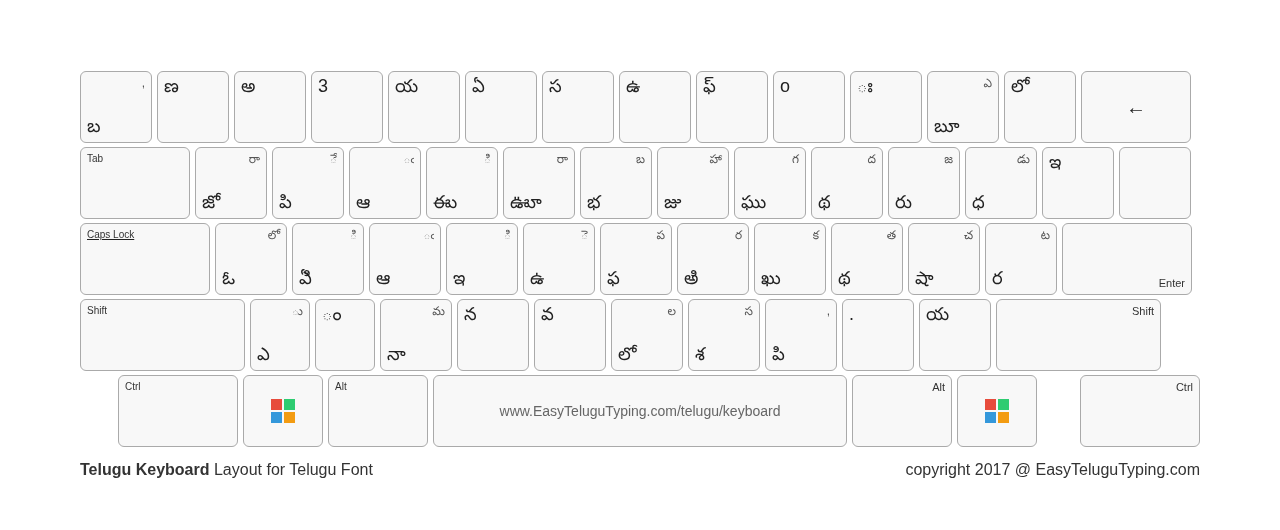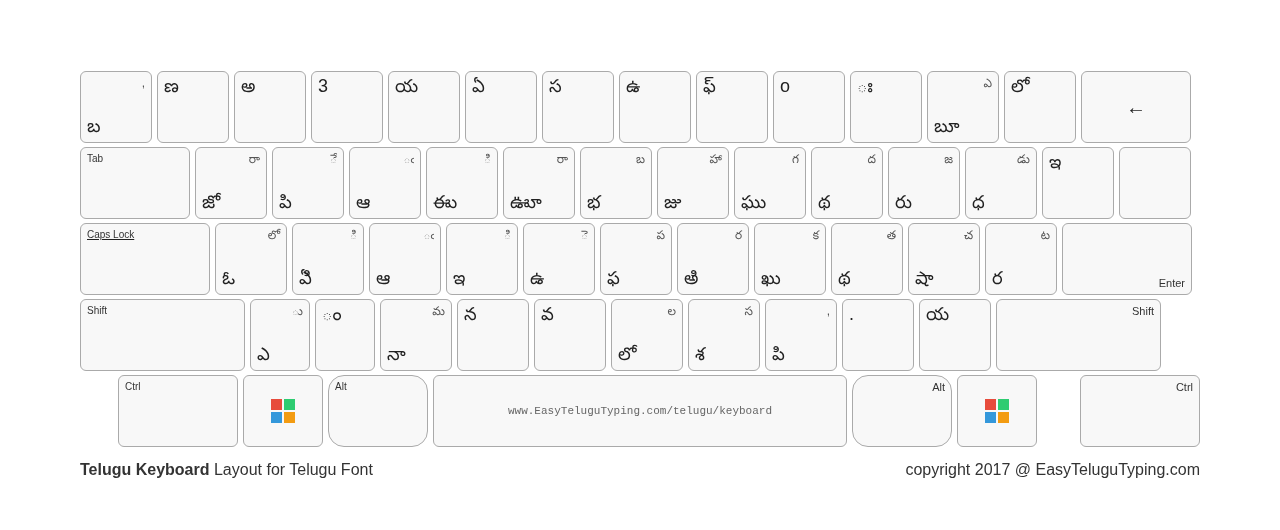--- a/index.html
+++ b/index.html
@@ -63,21 +63,21 @@
       color: #333;
       align-self: flex-end;
     }
     .key-wide-tab { min-width: 110px; }
     .key-wide-caps { min-width: 130px; text-decoration: underline; }
     .key-wide-shift-l { min-width: 165px; }
     .key-wide-shift-r { min-width: 165px; }
     .key-wide-enter { min-width: 130px; justify-content: flex-end; align-items: flex-end; }
     .key-wide-backspace { min-width: 110px; justify-content: center; align-items: center; }
     .key-wide-ctrl { min-width: 120px; margin-left: 38px; }
-    .key-wide-alt { min-width: 100px; border-radius: 16px; }
+    .key-wide-alt { min-width: 100px; }
     .key-wide-space { flex: 1; min-width: 300px; font-size: 10px; display: flex; align-items: center; justify-content: center; }
     .key-narrow { min-width: 60px; }
     .key-symbol { min-width: 72px; }
     .footer {
       width: 1200px;
       display: flex;
       justify-content: space-between;
       padding: 4px 40px 0 40px;
       font-size: 16px;
       color: #333;
@@ -300,21 +300,21 @@
         <rect x="2" y="2" width="11" height="11" fill="#e74c3c"></rect>
         <rect x="15" y="2" width="11" height="11" fill="#2ecc71"></rect>
         <rect x="2" y="15" width="11" height="11" fill="#3498db"></rect>
         <rect x="15" y="15" width="11" height="11" fill="#f39c12"></rect>
       </svg>
     </div>
     <div class="key key-wide-alt">
       <span class="label">Alt</span>
     </div>
     <div class="key key-wide-space">
-      <span style="font-size:11px; color:#666;font-family:Liberation Mono, monospace;">www.EasyTeluguTyping.com/telugu/keyboard</span>
+      <span style="font-size:14px; color:#666;">www.EasyTeluguTyping.com/telugu/keyboard</span>
     </div>
     <div class="key key-wide-alt">
       <span class="label-right">Alt</span>
     </div>
     <div class="key" style="min-width:80px; justify-content:center; align-items:center;">
       <svg width="28" height="28" viewBox="0 0 28 28">
         <rect x="2" y="2" width="11" height="11" fill="#e74c3c"></rect>
         <rect x="15" y="2" width="11" height="11" fill="#2ecc71"></rect>
         <rect x="2" y="15" width="11" height="11" fill="#3498db"></rect>
         <rect x="15" y="15" width="11" height="11" fill="#f39c12"></rect>

